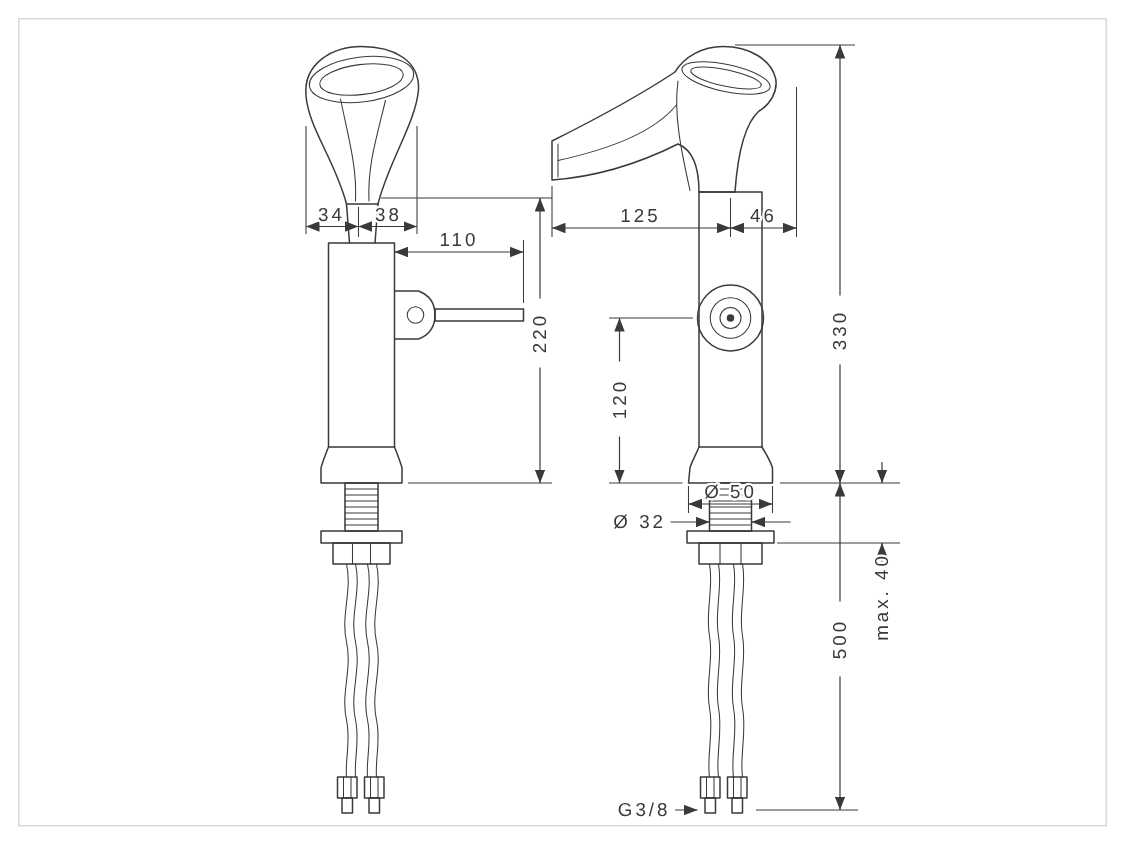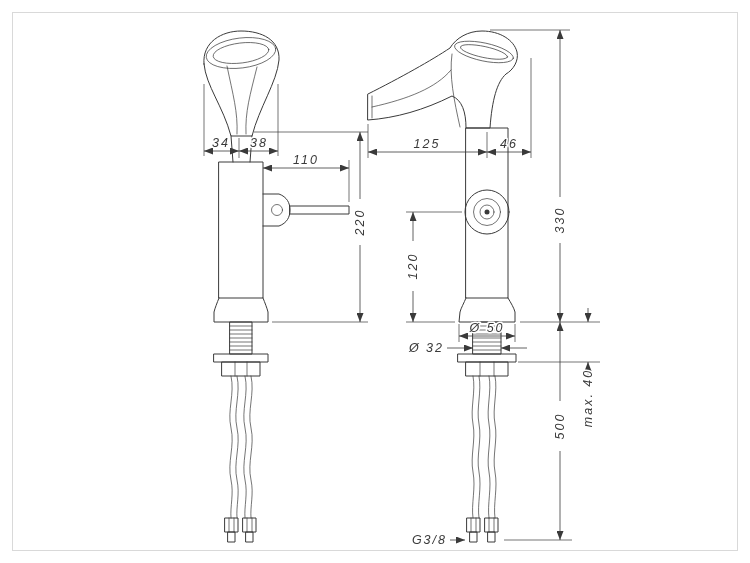--- a/index.html
+++ b/index.html
@@ -3,21 +3,21 @@
 <meta charset="utf-8">
 <style>
   :root{
     --line:#3a3a3a;
     --background:#ffffff;
     --border:#d9d9d9;
   }
   html,body{margin:0;padding:0;background:var(--background);}
   .canvas{
     position:relative;width:750px;height:563px;background:var(--background);
-    font-family:"Liberation Sans",sans-serif;overflow:hidden;font-style:italic;
+    font-family:"Liberation Sans",sans-serif;overflow:hidden;
   }
   .frame{position:absolute;inset:12px;border:1px solid var(--border);pointer-events:none;}
   svg{position:absolute;left:0;top:0;}
   .draw{stroke:var(--line);fill:none;stroke-width:1;stroke-linecap:round;stroke-linejoin:round;}
   .thin{stroke-width:0.7;}
   .dim{stroke:var(--line);fill:none;stroke-width:0.8;}
   .ext{stroke:var(--line);fill:none;stroke-width:0.7;}
   .dim-text{
     font-family:"Liberation Sans",sans-serif;
     font-size:12.5px;fill:var(--line);letter-spacing:2px;

